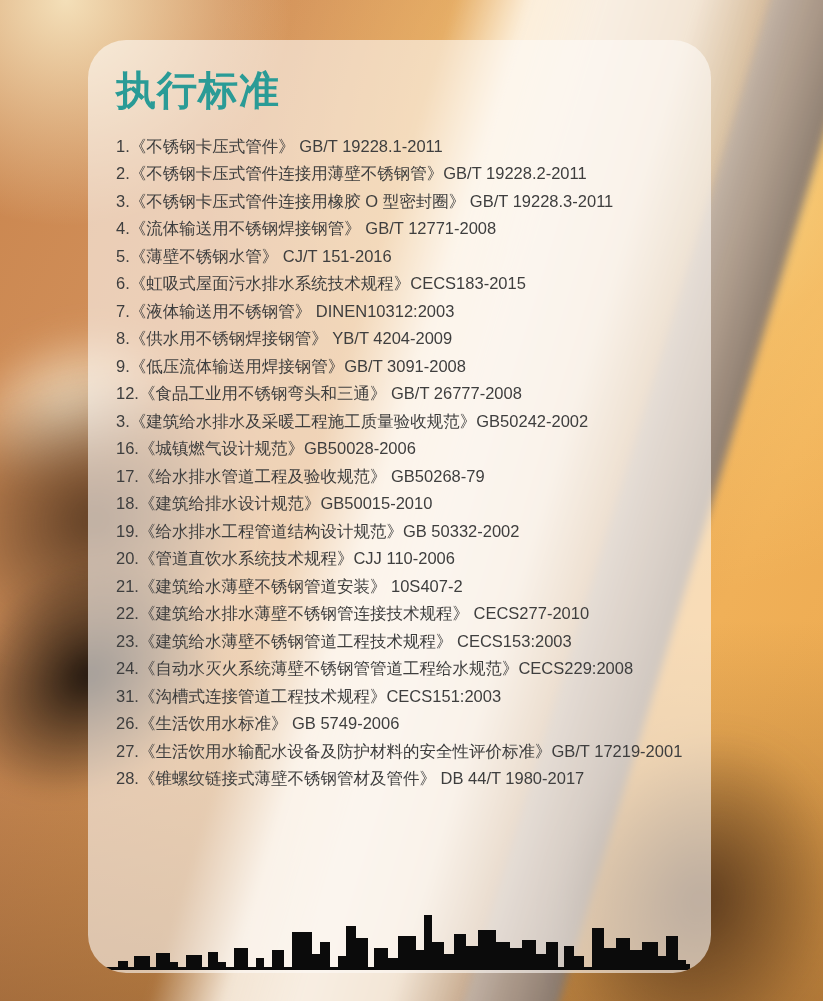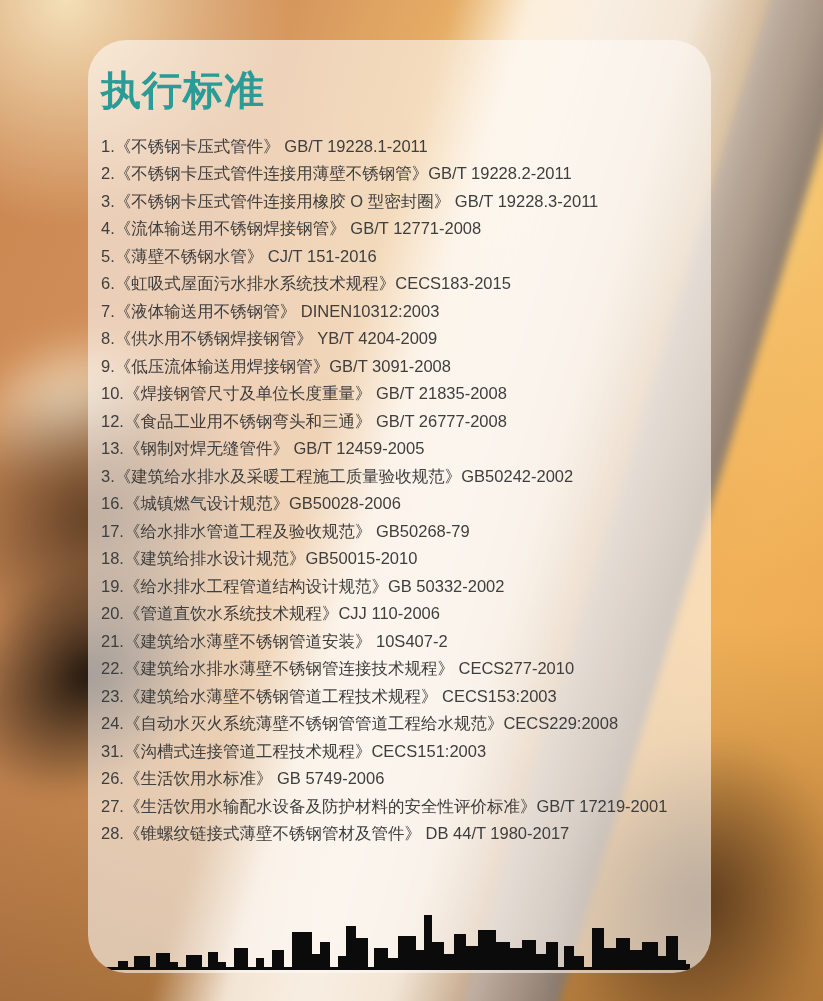--- a/index.html
+++ b/index.html
@@ -51,21 +51,21 @@
     background:linear-gradient(90deg,#c3b4a7 0%, #a3948a 55%, #857870 100%);
     filter:blur(4px);opacity:0.92;
   }
   
   .card{
     position:absolute;left:88px;top:40px;width:623px;height:933px;
     background:rgba(253,250,247,0.60);
     border-radius:38px;
     overflow:hidden;
     box-sizing:border-box;
-    padding:26px 24px 0 13px;
+    padding:26px 24px 0 28px;
   }
   .title{
     margin:0;
     font-size:40px;line-height:48px;font-weight:bold;
     letter-spacing:1px;
     color:#2a9b96;
   }
   .list{
     list-style:none;margin:19px 0 0 0;padding:0;
   }
@@ -117,27 +117,21 @@
         <li class="row">
           <span>7.《液体输送用不锈钢管》 DINEN10312:2003</span>
         </li>
         <li class="row">
           <span>8.《供水用不锈钢焊接钢管》 YB/T 4204-2009</span>
         </li>
         <li class="row">
           <span>9.《低压流体输送用焊接钢管》GB/T 3091-2008</span>
         </li>
         <li class="row">
-          <span>10.《焊接钢管尺寸及单位长度重量》 GB/T 21835-2008</span>
-        </li>
-        <li class="row">
           <span>12.《食品工业用不锈钢弯头和三通》 GB/T 26777-2008</span>
-        </li>
-        <li class="row">
-          <span>13.《钢制对焊无缝管件》 GB/T 12459-2005</span>
         </li>
         <li class="row">
           <span>3.《建筑给水排水及采暖工程施工质量验收规范》GB50242-2002</span>
         </li>
         <li class="row">
           <span>16.《城镇燃气设计规范》GB50028-2006</span>
         </li>
         <li class="row">
           <span>17.《给水排水管道工程及验收规范》 GB50268-79</span>
         </li>

